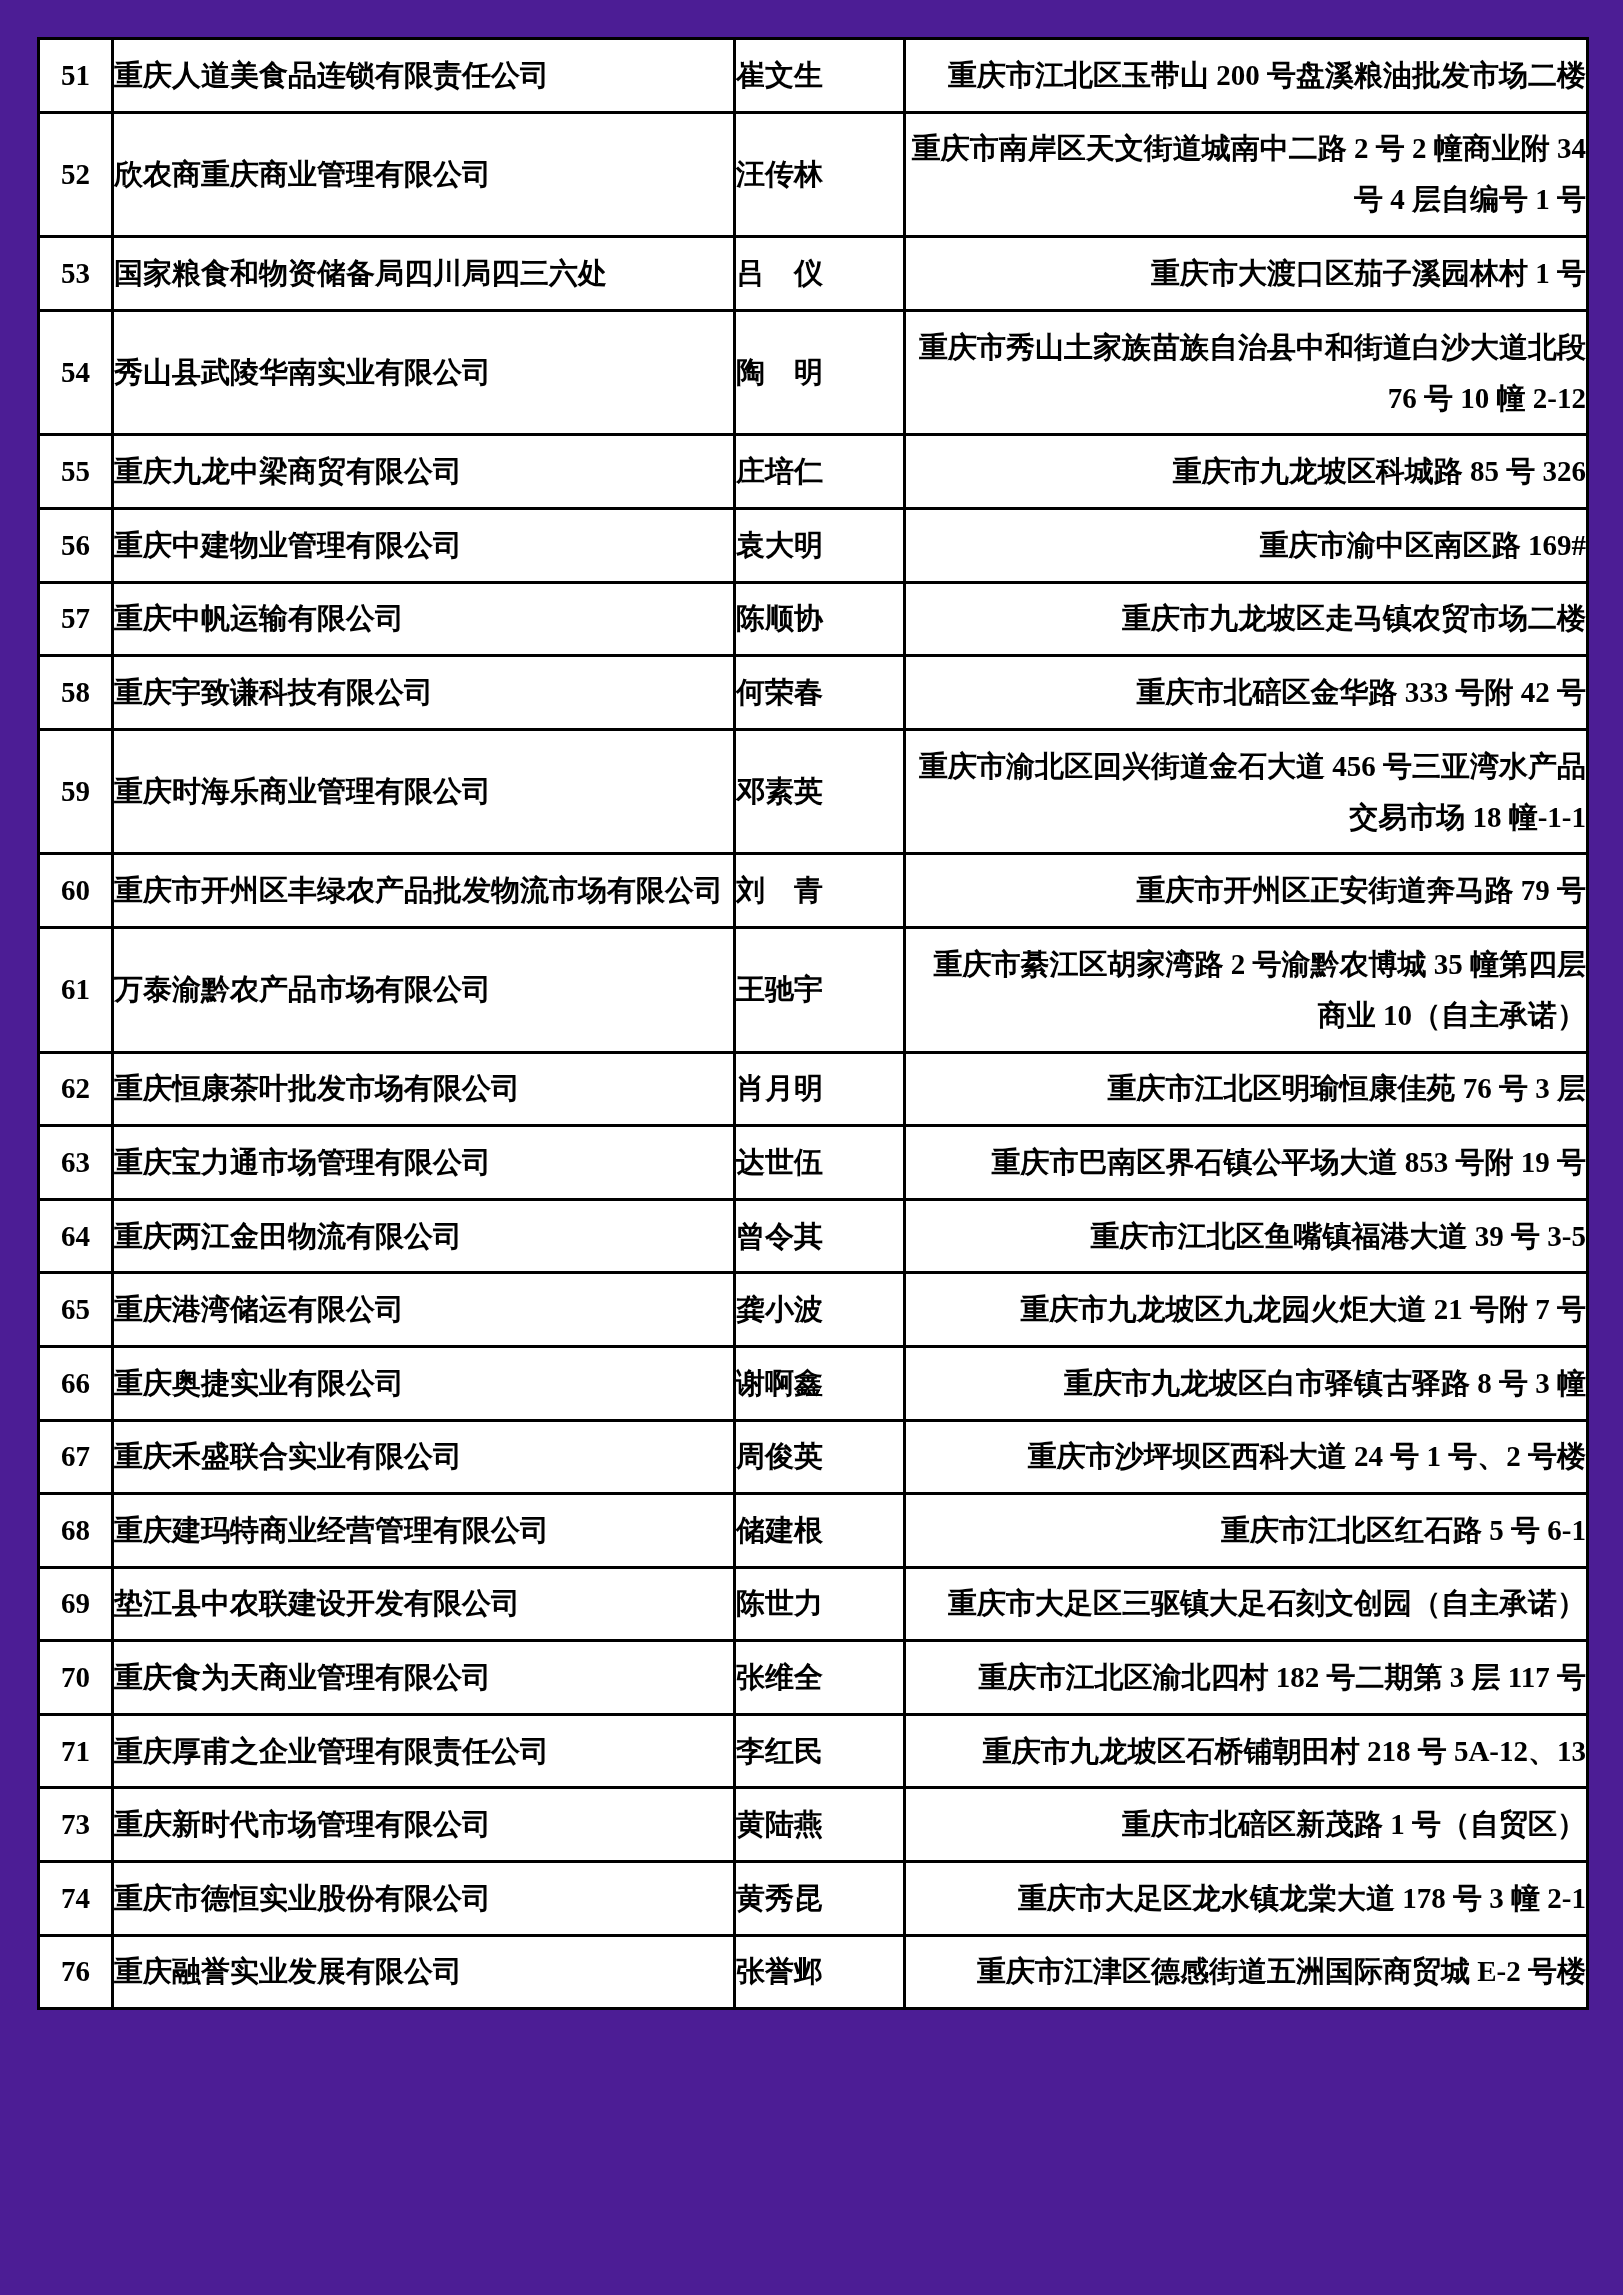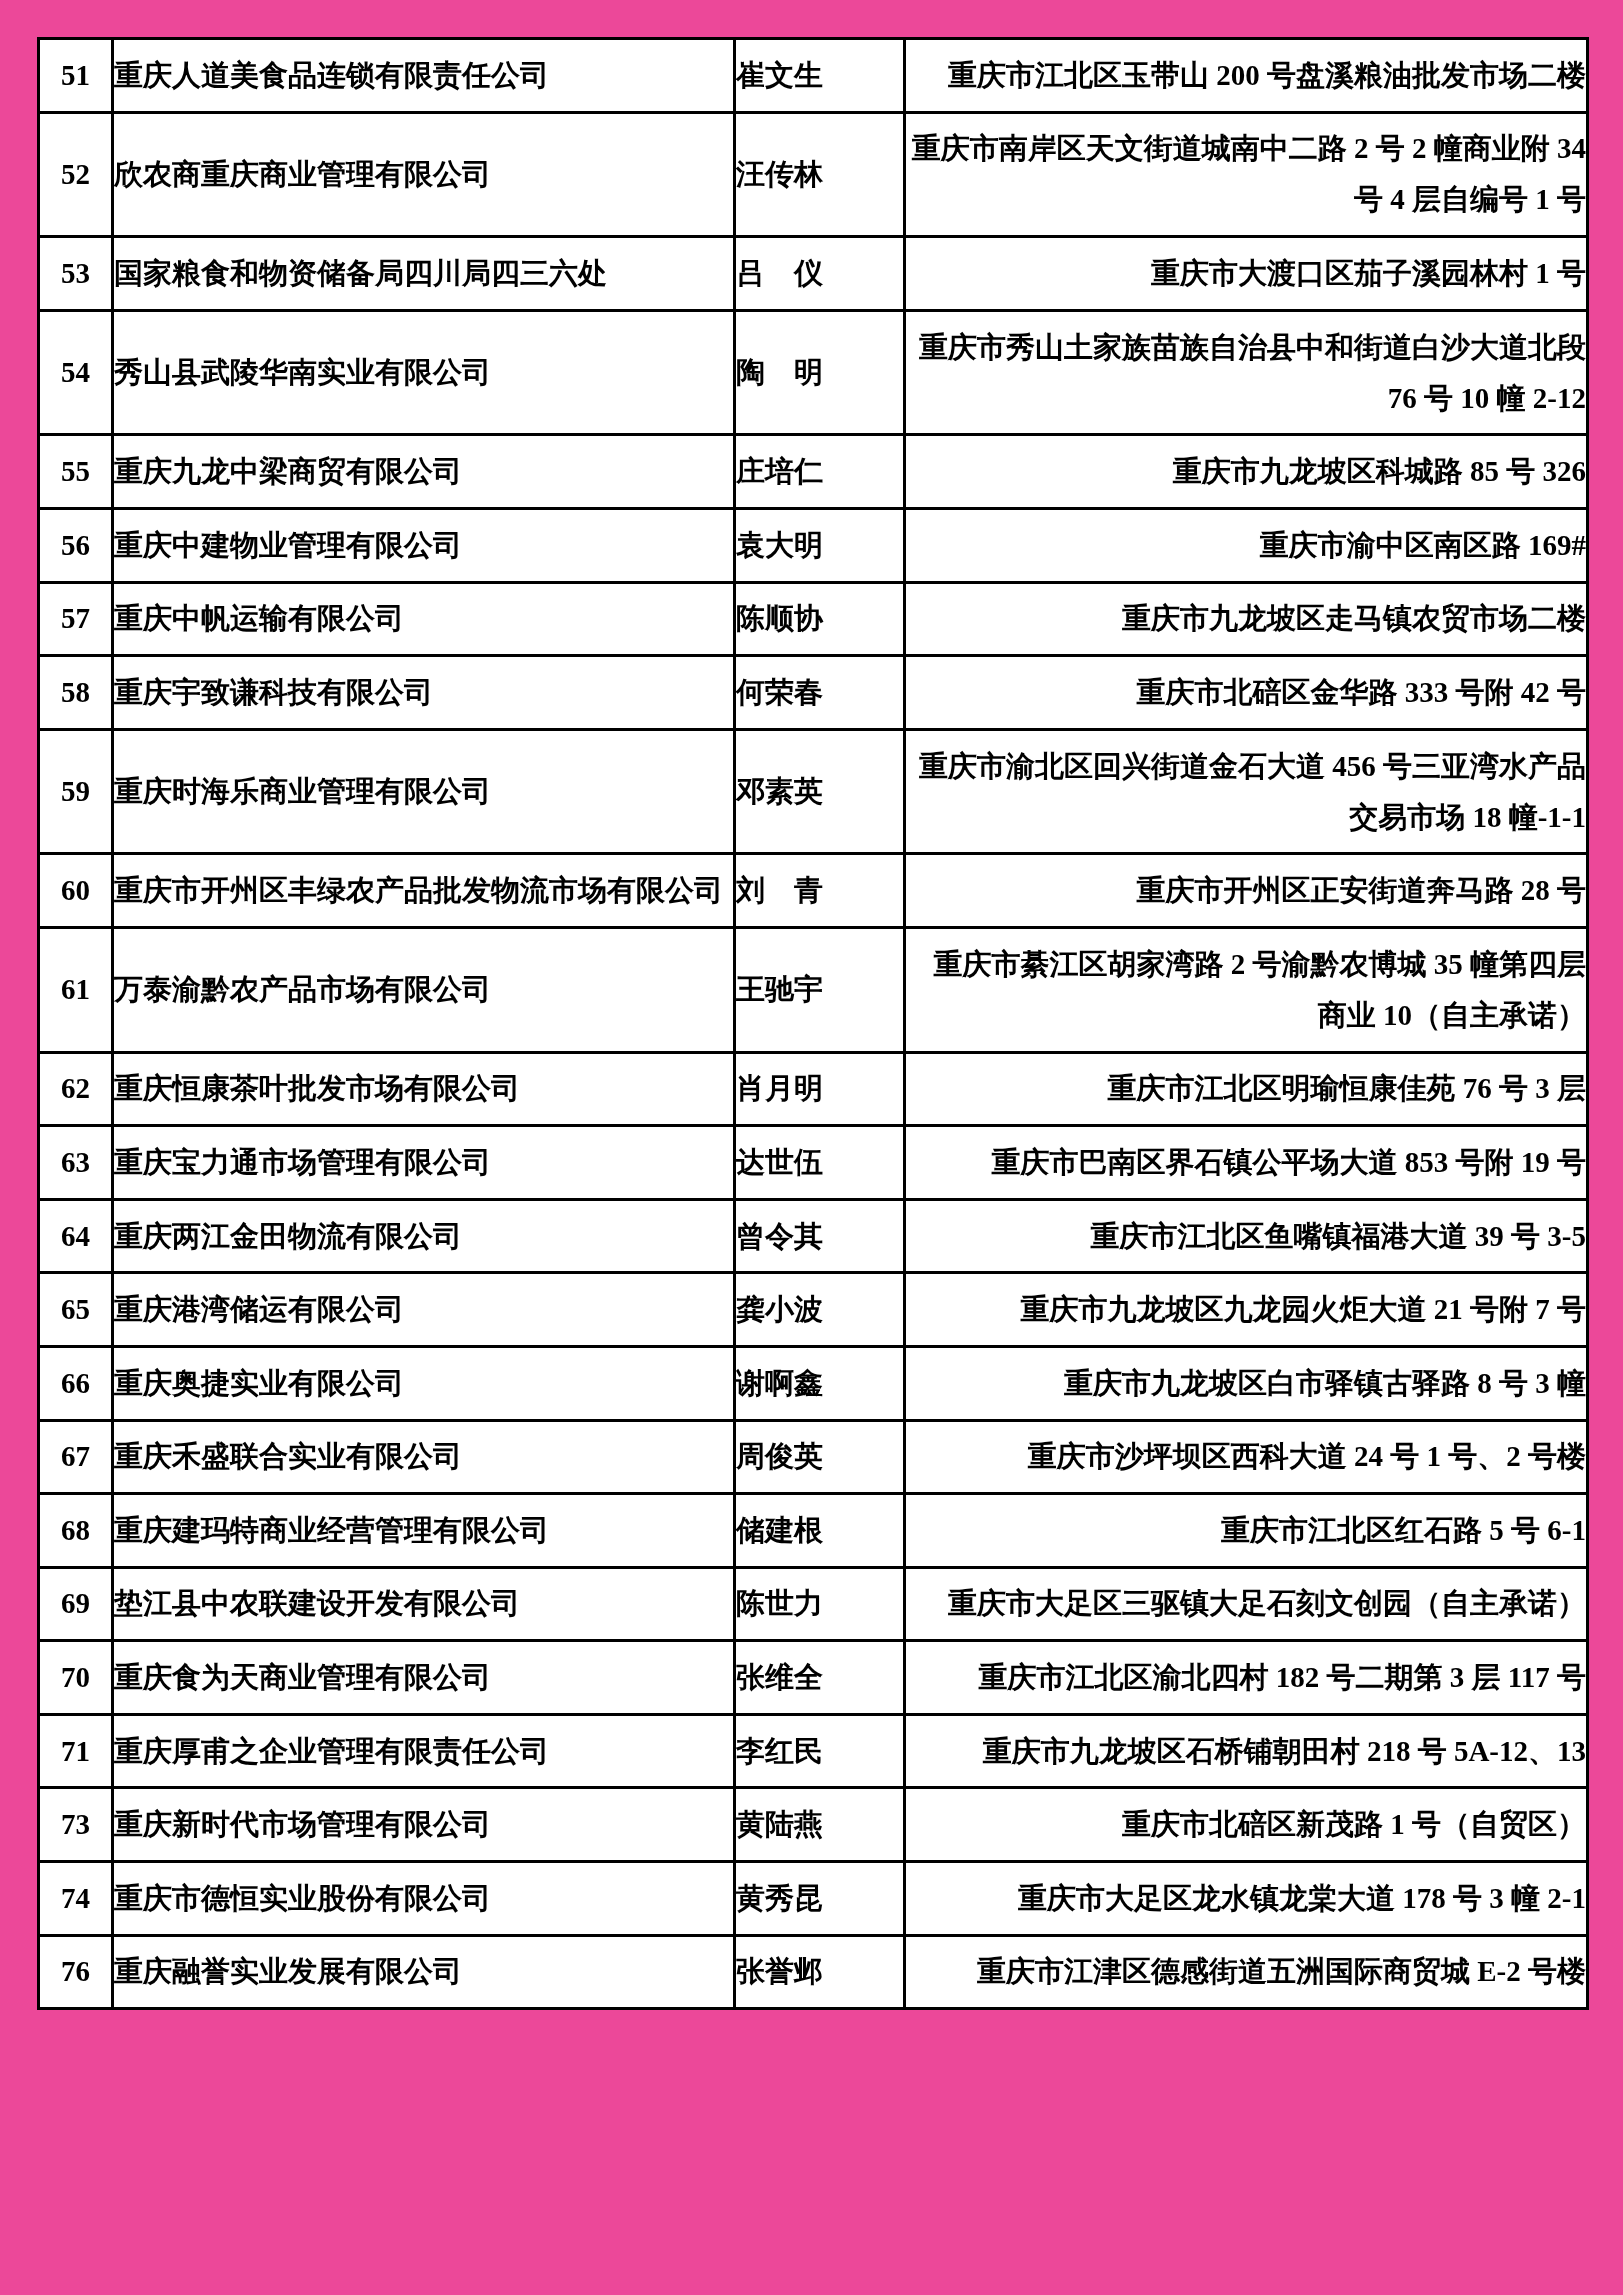--- a/index.html
+++ b/index.html
@@ -4,21 +4,21 @@
 <style>
   html, body {
     margin: 0;
     padding: 0;
     background: #ffffff;
   }
   .page {
     position: relative;
     width: 1623px;
     height: 2295px;
-    background: #ec4899;
+    background: #4c1d95;
     overflow: hidden;
     font-family: "Liberation Serif", sans-serif;
   }
   table.roster {
     border-collapse: collapse;
     table-layout: fixed;
     width: 1549px;
     margin: 37px 0 0 37px;
     background: #ffffff;
   }
@@ -116,21 +116,21 @@
         <tr>
           <td class="col-no">59</td>
           <td class="col-company">重庆时海乐商业管理有限公司</td>
           <td class="col-person">邓素英</td>
           <td class="col-address">重庆市渝北区回兴街道金石大道 456 号三亚湾水产品交易市场 18 幢-1-1</td>
         </tr>
         <tr>
           <td class="col-no">60</td>
           <td class="col-company">重庆市开州区丰绿农产品批发物流市场有限公司</td>
           <td class="col-person">刘　青</td>
-          <td class="col-address">重庆市开州区正安街道奔马路 28 号</td>
+          <td class="col-address">重庆市开州区正安街道奔马路 79 号</td>
         </tr>
         <tr>
           <td class="col-no">61</td>
           <td class="col-company">万泰渝黔农产品市场有限公司</td>
           <td class="col-person">王驰宇</td>
           <td class="col-address">重庆市綦江区胡家湾路 2 号渝黔农博城 35 幢第四层商业 10（自主承诺）</td>
         </tr>
         <tr>
           <td class="col-no">62</td>
           <td class="col-company">重庆恒康茶叶批发市场有限公司</td>

